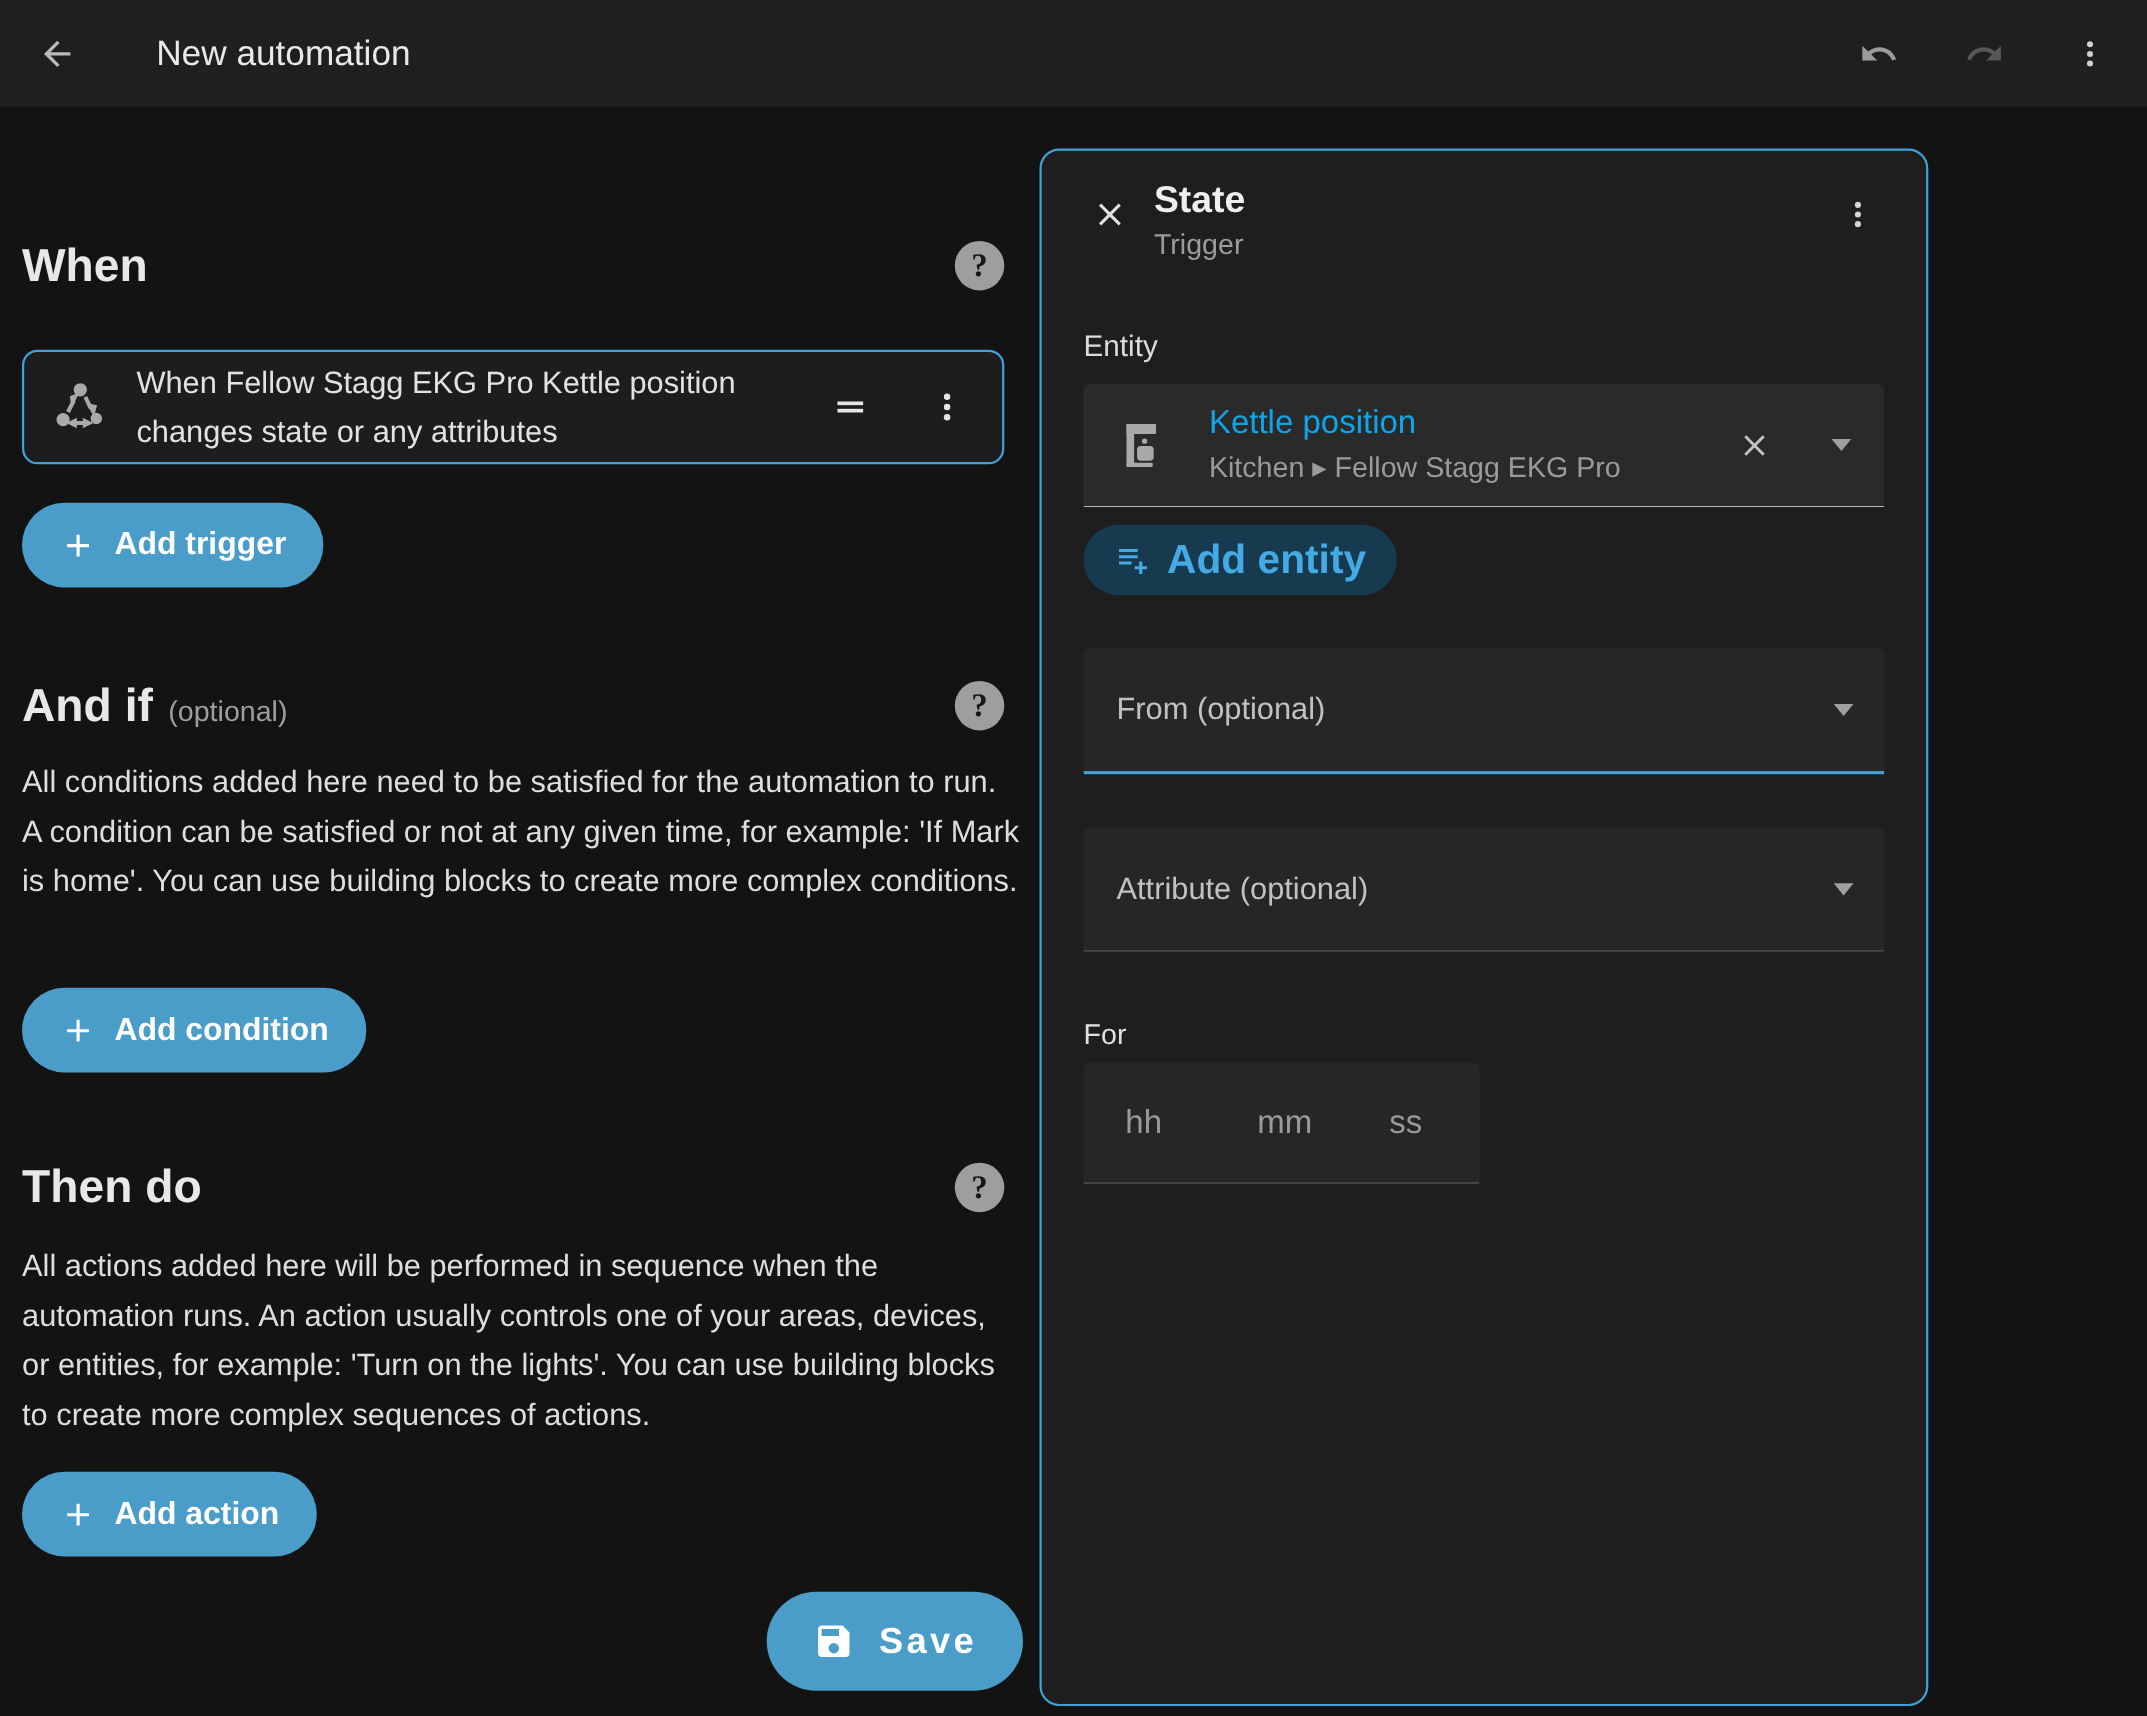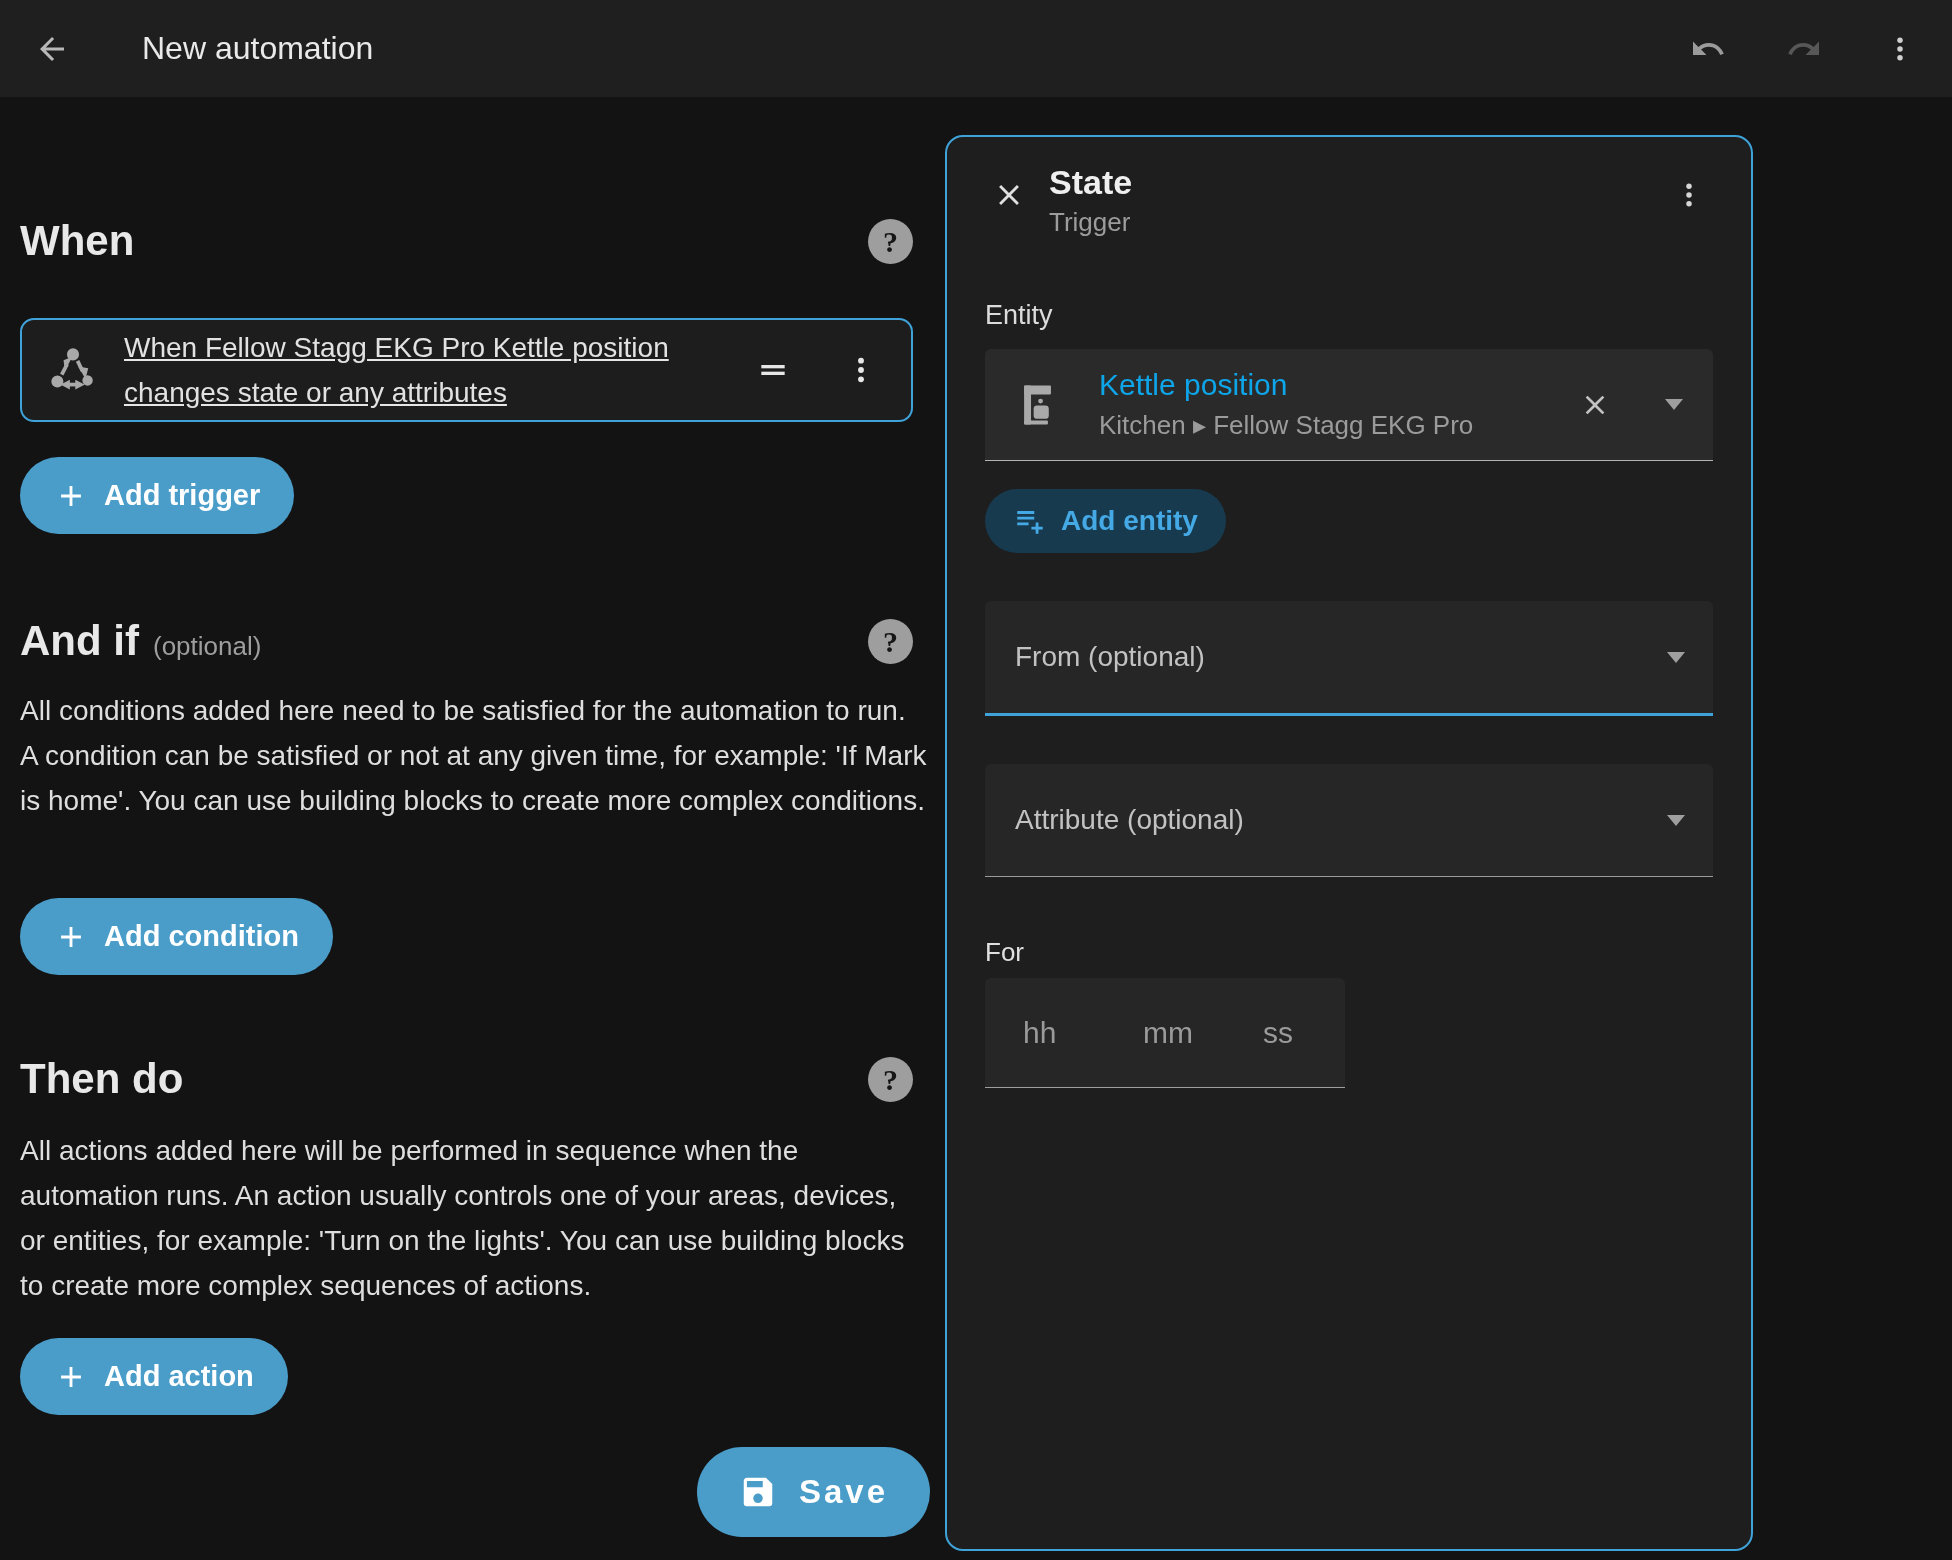--- a/index.html
+++ b/index.html
@@ -40,21 +40,21 @@
   }
   .pill-btn{
     position:absolute; display:inline-flex; align-items:center; gap:16px;
     height:77px; padding:0 34px; border:none; border-radius:39px;
     background:var(--button_blue,#4a9cc9); color:#ffffff; cursor:pointer;
     font-family:"Liberation Sans", sans-serif; font-size:29px; font-weight:700;
   }
   .trigger-card{
     position:absolute; left:20px; top:318px; width:893px; height:104px;
     background:#1d1d1d; border:2px solid var(--accent,#3fa3da); border-radius:14px;
-    display:flex; align-items:center; padding:0 26px; cursor:pointer;text-decoration:underline;
+    display:flex; align-items:center; padding:0 26px; cursor:pointer;
   }
   .trigger-card .summary{
     margin-left:26px; max-width:582px; font-size:28px; line-height:45px; color:#e2e2e2;
   }
   .trigger-card .right-icons{ margin-left:auto; display:flex; align-items:center; gap:44px; }
   .save-fab{
     position:absolute; left:697px; top:1447px; height:90px;
     display:inline-flex; align-items:center; gap:22px; padding:0 42px;
     background:var(--button_blue,#4a9cc9); border:none; border-radius:45px;
     color:#fff; font-size:33px; font-weight:700; letter-spacing:3px; cursor:pointer;
@@ -80,24 +80,24 @@
   }
   .entity-text{ margin-left:32px; }
   .entity-name{ font-size:30px; color:#0ea5e9; }
   .entity-path{ font-size:26px; color:#9b9b9b; margin-top:8px; }
   .entity-controls{ margin-left:auto; display:flex; align-items:center; gap:46px; }
   .caret{
     width:0; height:0; border-left:9px solid transparent; border-right:9px solid transparent;
     border-top:11px solid #9f9f9f;
   }
   .add-entity{
-    margin-top:28px; display:inline-flex; align-items:center; gap:14px;
+    margin-top:16px; display:inline-flex; align-items:center; gap:14px;
     height:64px; padding:0 28px; border:none; border-radius:32px;
     background:var(--add_entity_bg,#173a4f); color:var(--add_entity_fg,#44a9e4);
-    font-size:28px; font-weight:700; cursor:pointer;
+    font-size:37px; font-weight:700; cursor:pointer;
     font-family:"Liberation Sans", sans-serif;
   }
   .field{
     margin-top:48px; height:113px; background:#262626;
     border-radius:6px 6px 0 0; border-bottom:1px solid #9a9a9a;
     display:flex; align-items:center; padding:0 30px; position:relative; cursor:pointer;
   }
   .field .field-label{ font-size:28px; color:#c2c2c2; }
   .field .caret{ position:absolute; right:28px; top:50%; margin-top:-5px; }
   .field.focused{ border-bottom:3px solid var(--accent,#3fa3da); height:115px; }

